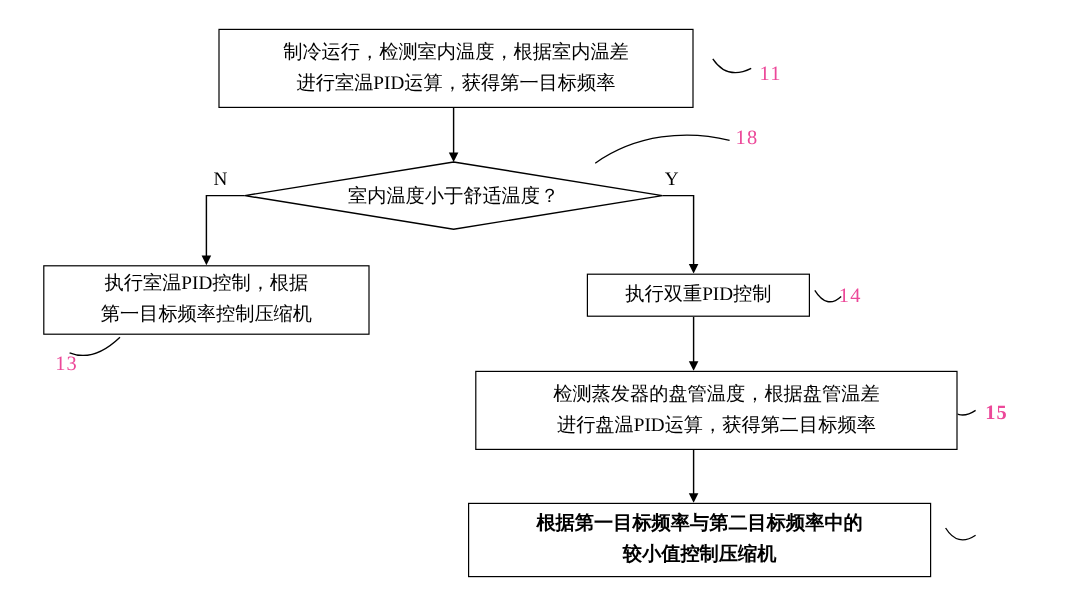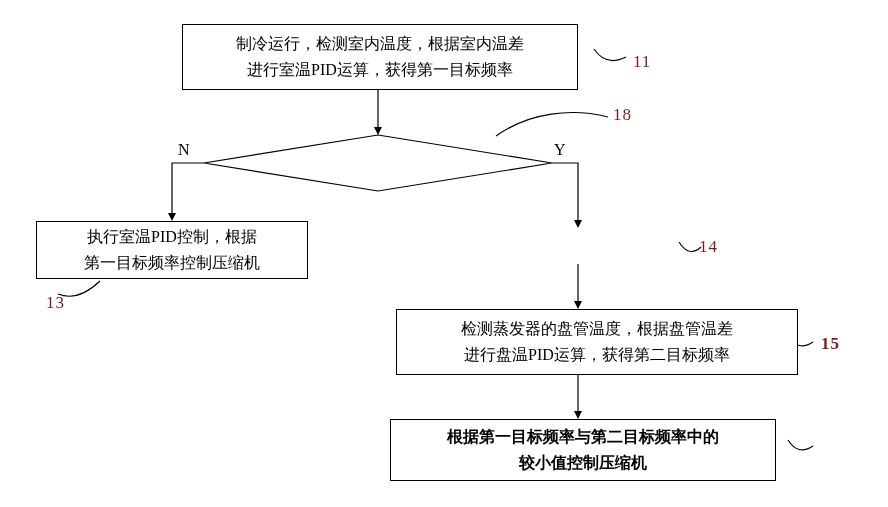--- a/index.html
+++ b/index.html
@@ -44,21 +44,21 @@
     color: #000;
   }
   .branch-label {
     position: absolute;
     font-size: 16px;
     color: #000;
   }
   .ref {
     position: absolute;
     font-size: 17px;
-    color: #7f1d1d;
+    color: #ec4899;
     letter-spacing: 1px;
   }
 </style>
 </head>
 <body>
 
 <div class="canvas">
 
   <svg class="connectors" viewBox="0 0 888 507" aria-hidden="true">
 
@@ -89,27 +89,29 @@
       <path d="M788,440 Q798,456 813,446"></path>
     </g>
   </svg>
 
   <div class="node" style="left:182px; top:24px; width:396px; height:66px;">制冷运行，检测室内温度，根据室内温差
 进行室温PID运算，获得第一目标频率</div>
 
   <div class="node" style="left:36px; top:221px; width:272px; height:58px;">执行室温PID控制，根据
 第一目标频率控制压缩机</div>
 
+  <div class="node" style="left:489px; top:228px; width:186px; height:36px;">执行双重PID控制</div>
 
   <div class="node" style="left:396px; top:309px; width:402px; height:66px;">检测蒸发器的盘管温度，根据盘管温差
 进行盘温PID运算，获得第二目标频率</div>
 
   <div class="node" style="left:390px; top:419px; width:386px; height:62px;font-weight:bold;">根据第一目标频率与第二目标频率中的
 较小值控制压缩机</div>
 
+  <div class="diamond-label" style="left:240px; top:148px; width:276px; height:30px;">室内温度小于舒适温度？</div>
 
   <div class="branch-label" style="left:178px; top:141px;">N</div>
   <div class="branch-label" style="left:554px; top:141px;">Y</div>
 
   <div class="ref" style="left:633px; top:52px;">11</div>
   <div class="ref" style="left:613px; top:105px;">18</div>
   <div class="ref" style="left:46px; top:293px;">13</div>
   <div class="ref" style="left:699px; top:237px;">14</div>
   <div class="ref" style="left:821px; top:334px;font-weight:bold;">15</div>
   <div class="ref" style="left:861px; top:438px;">16</div>

